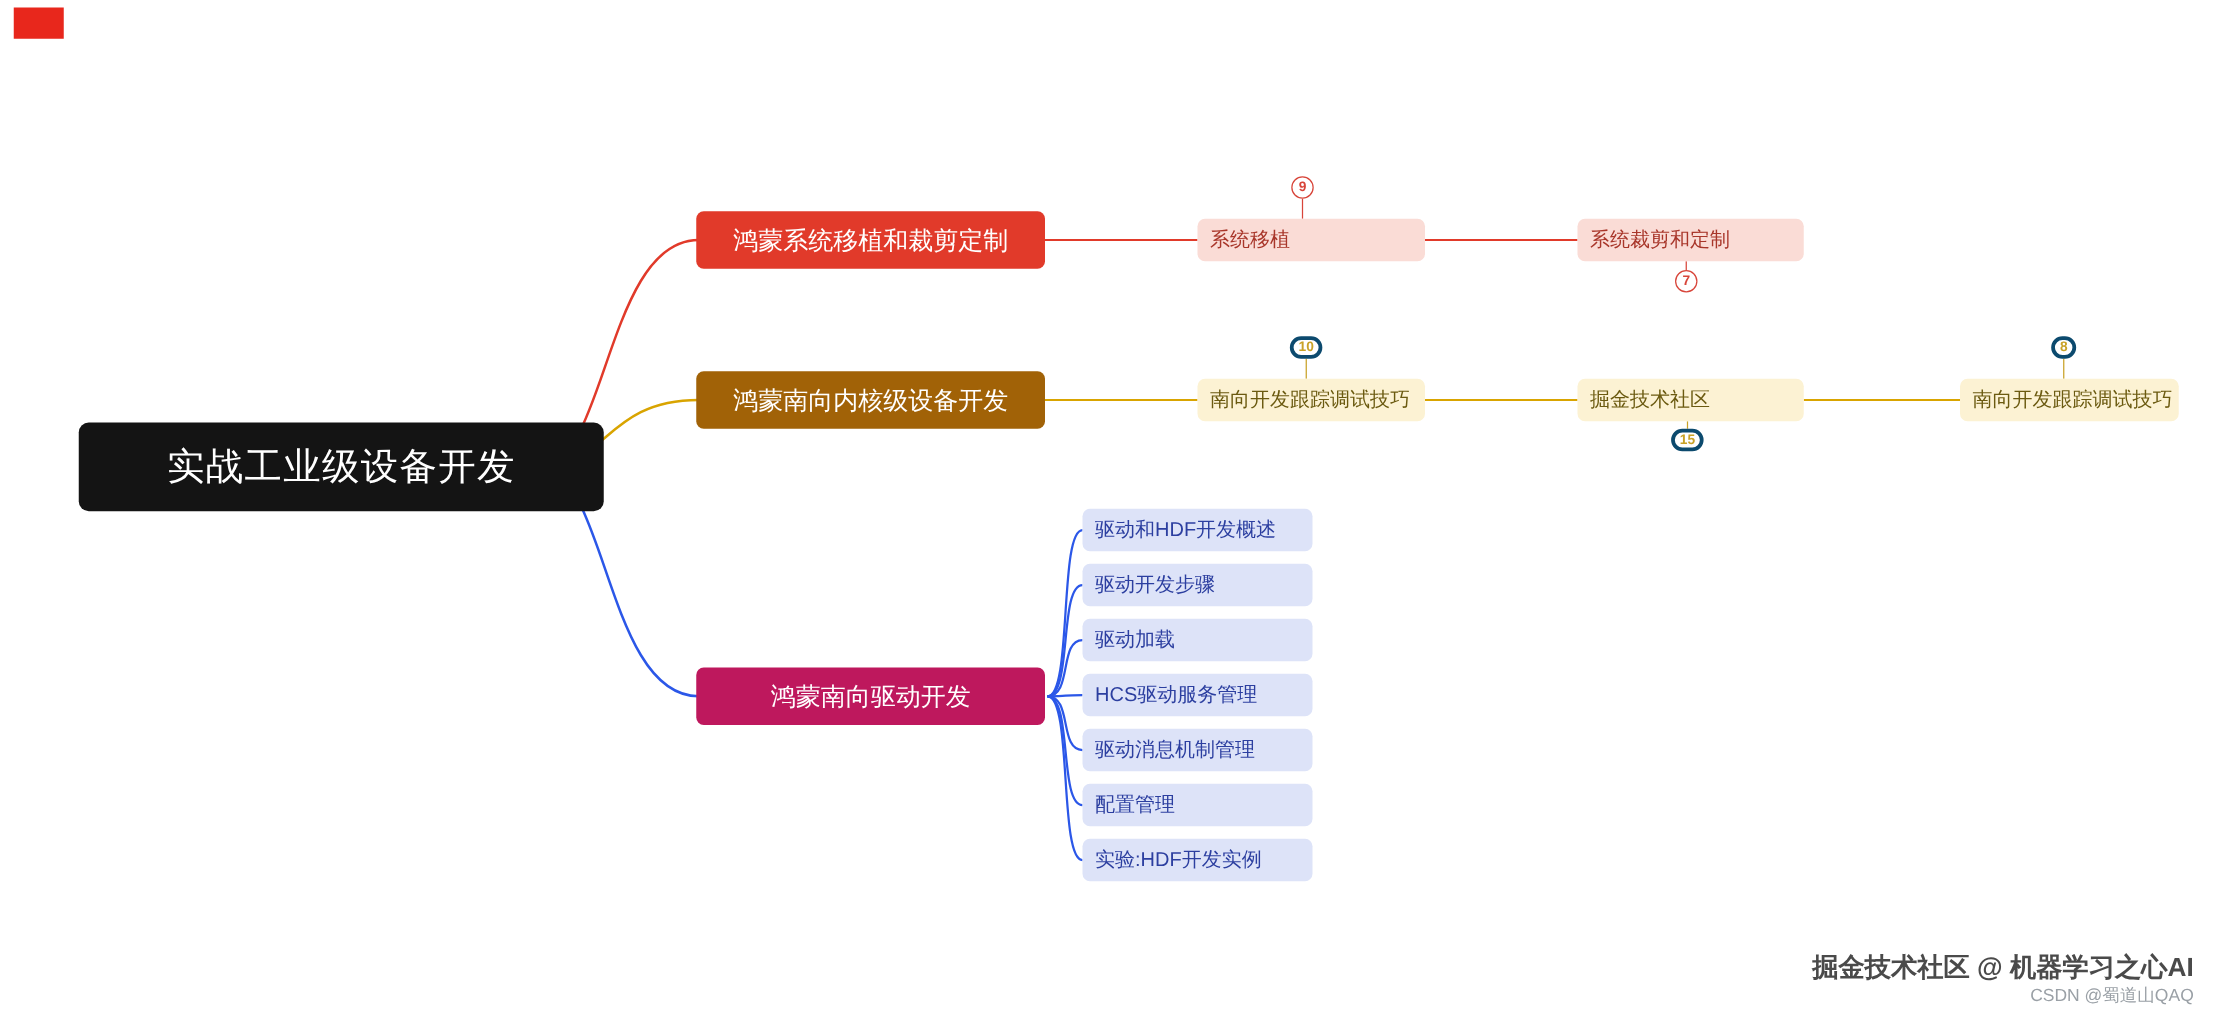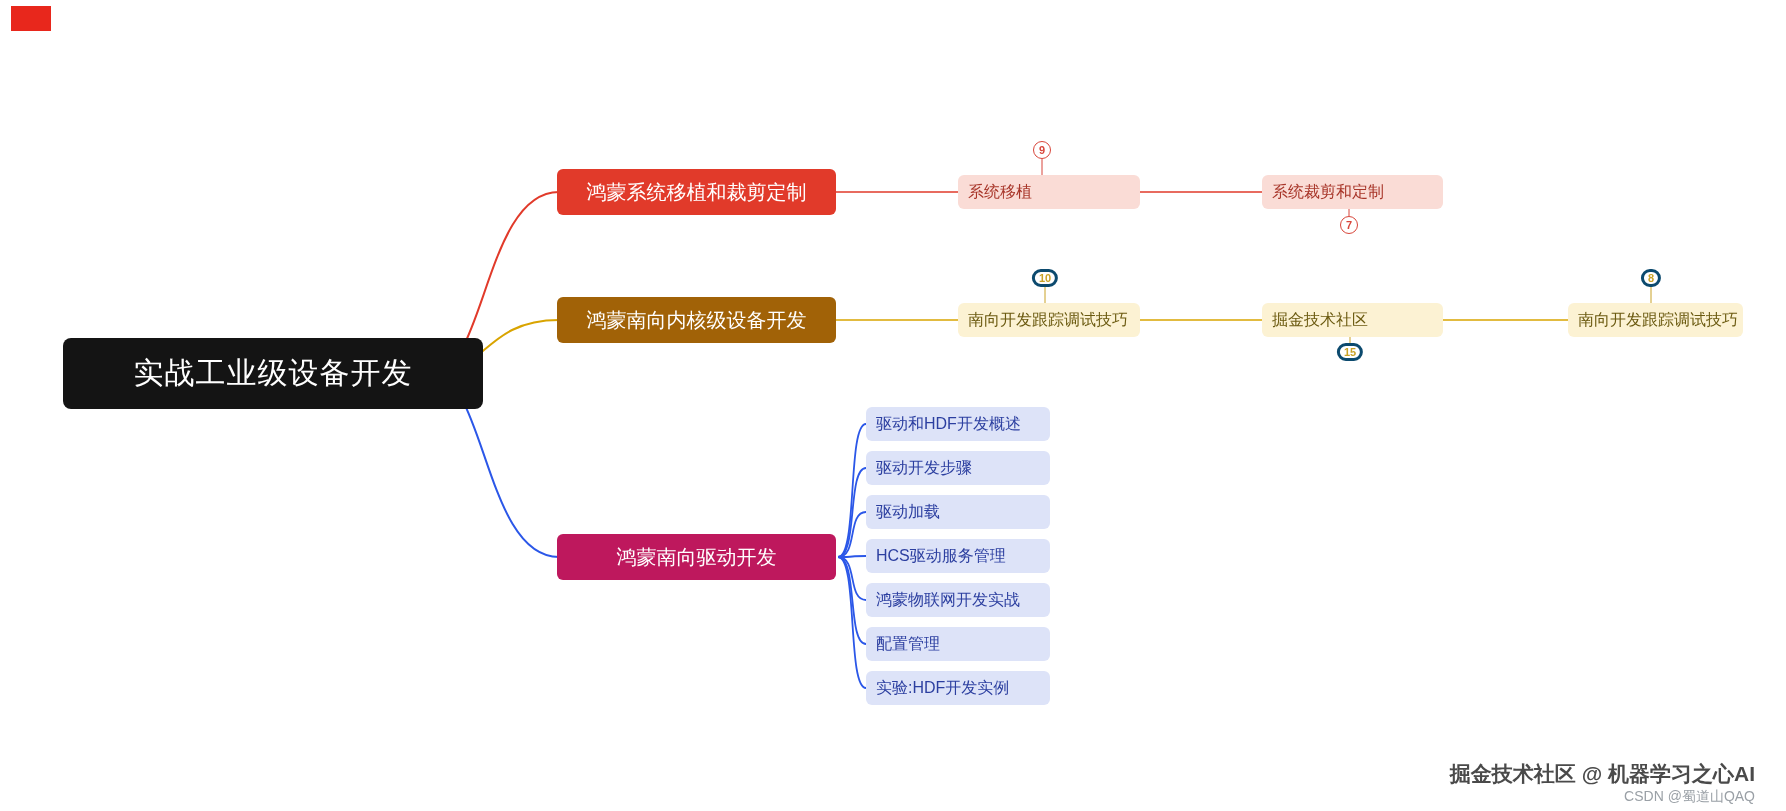--- a/index.html
+++ b/index.html
@@ -97,21 +97,21 @@
   <div class="node leaf red col2">系统裁剪和定制</div>
 
   <div class="node leaf gold col1">南向开发跟踪调试技巧</div>
   <div class="node leaf gold col2">掘金技术社区</div>
   <div class="node leaf gold col3">南向开发跟踪调试技巧</div>
 
   <div class="node leaf blue b1">驱动和HDF开发概述</div>
   <div class="node leaf blue b2">驱动开发步骤</div>
   <div class="node leaf blue b3">驱动加载</div>
   <div class="node leaf blue b4">HCS驱动服务管理</div>
-  <div class="node leaf blue b5">鸿蒙物联网开发实战</div>
+  <div class="node leaf blue b5">驱动消息机制管理</div>
   <div class="node leaf blue b6">配置管理</div>
   <div class="node leaf blue b7">实验:HDF开发实例</div>
 
   <div class="badge red" style="left:1042px; top:150px;">9</div>
   <div class="badge red" style="left:1349px; top:225px;">7</div>
   <div class="badge gold" style="left:1045px; top:278px;">10</div>
   <div class="badge gold" style="left:1350px; top:352px;">15</div>
   <div class="badge gold" style="left:1651px; top:278px;">8</div>
 
   <div class="watermark-primary">掘金技术社区 @ 机器学习之心AI</div>

